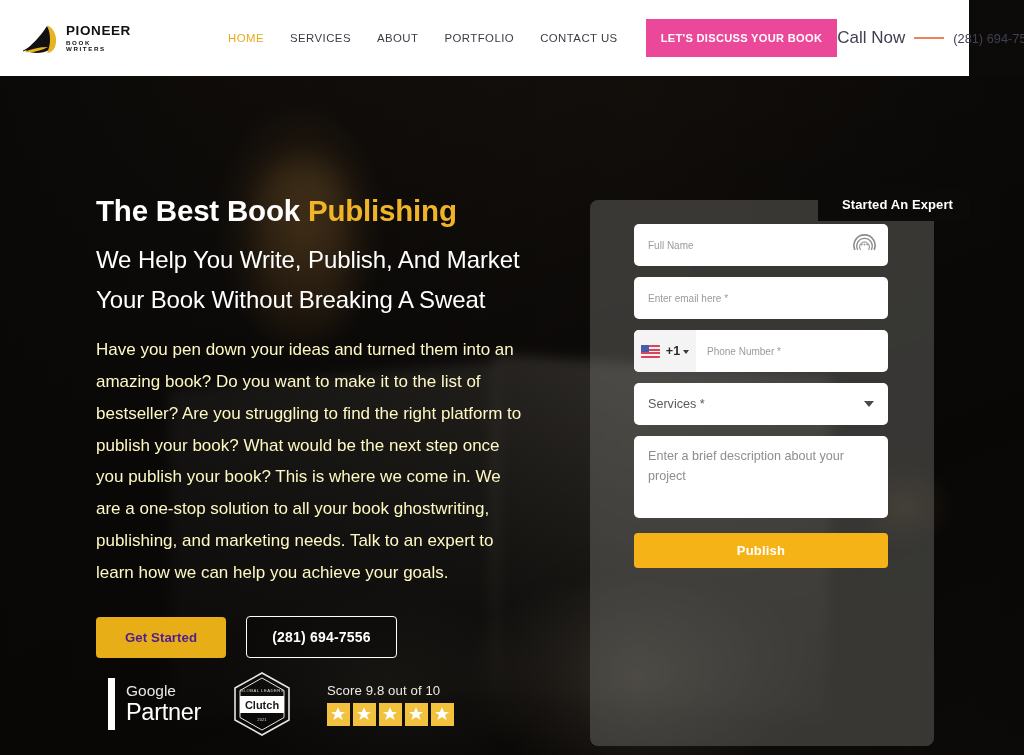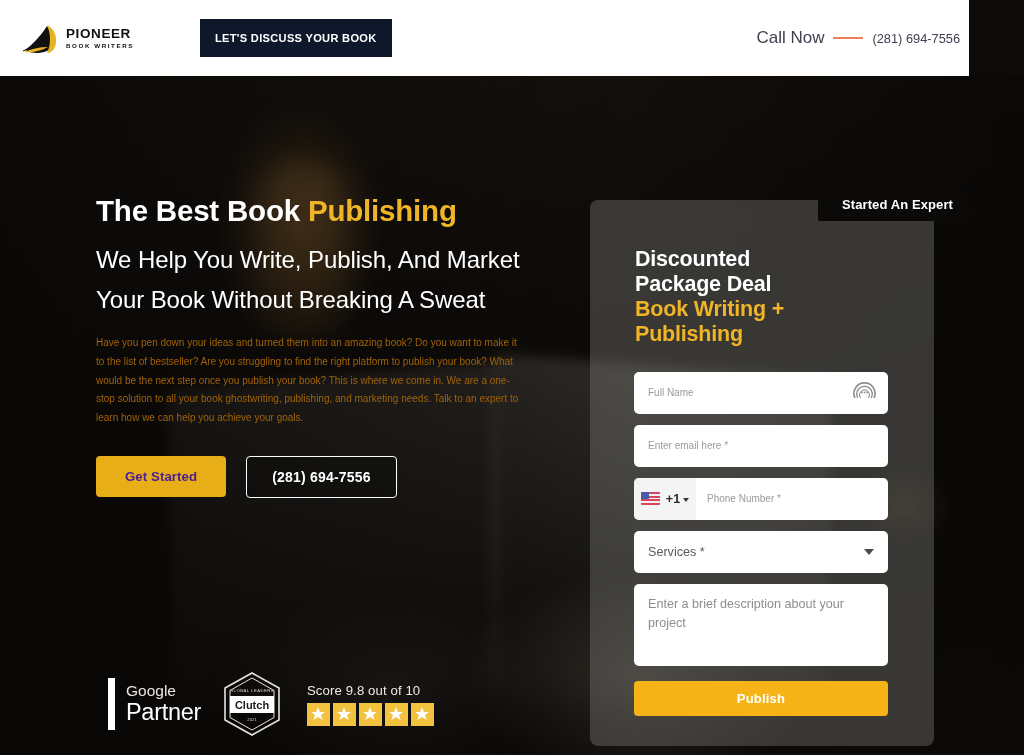--- a/index.html
+++ b/index.html
@@ -30,21 +30,21 @@
   .nav {
     display: flex; align-items: center; gap: 26px; margin-left: 97px;
   }
   .nav a {
     font-size: 11.4px; letter-spacing: .45px; color: #3b3b44;
     text-decoration: none; font-weight: 500; white-space: nowrap;
   }
   .nav a.active { color: #e8aa1c; }
 
   .cta-nav {
-    margin-left: 28px; background: #0f172a; color: #fff;
+    margin-left: 28px; background: #ec4899; color: #fff;
     font-size: 11.1px; font-weight: 600; letter-spacing: .3px;
     padding: 13px 15px; border: none; cursor: pointer; white-space: nowrap;
   }
 
   .callnow {
     margin-left: auto; margin-right: 9px; display: flex; align-items: center;
     gap: 9px; white-space: nowrap;
   }
   .callnow-label { font-size: 17px; color: #3f4050; }
   .callnow-rule { width: 30px; height: 2px; background: #f0805c; }
@@ -92,38 +92,38 @@
   .h1 {
     font-size: 29.5px; font-weight: bold; color: #ffffff;
     letter-spacing: -.2px; line-height: 1.02; margin-bottom: 14px;
   }
   .h1 .accent { color: #f0b429; }
   .h2 {
     font-size: 24px; font-weight: 500; color: #ffffff;
     line-height: 1.67; letter-spacing: -.1px; margin-bottom: 14px;
   }
   .lead {
-    font-size: 10px; color: #a16207; line-height: 1.87; width: 430px;
+    font-size: 17px; color: #fef9c3; line-height: 1.87; width: 430px;
   }
   .btn-row { display: flex; align-items: center; gap: 20px; margin-top: 28px; }
   .btn-primary {
     background: #e8ae17; color: #4c1d95; font-size: 13.2px; font-weight: bold;
     border: none; border-radius: 4px; padding: 13px 29px; cursor: pointer;
     letter-spacing: .1px;
   }
   .btn-ghost {
     background: rgba(0,0,0,.18); color: #ffffff; font-size: 14px; font-weight: bold;
     border: 1.6px solid #ffffff; border-radius: 4px; padding: 12px 25px;
     cursor: pointer; letter-spacing: .2px;
   }
 
   
   .badges {
     position: absolute; left: 108px; top: 595px; display: flex;
-    align-items: center; gap: 20px; z-index: 10;
+    align-items: center; gap: 30px; z-index: 10;
   }
   .gp { display: flex; align-items: center; gap: 11px; }
   .gp-bar { width: 7px; height: 52px; background: #ffffff; }
   .gp-txt { line-height: 1.08; }
   .gp-g { font-size: 15.5px; color: #e9e7e4; font-weight: 400; }
   .gp-p { font-size: 23.5px; color: #ffffff; font-weight: 400; letter-spacing: -.3px; }
 
   .clutch { width: 62px; height: 66px; }
 
   .score-wrap { margin-left: 4px; }
@@ -232,20 +232,27 @@
       <path d="M25 5 C33 9 36 18 33 27 C31 31 28 33 25 33 C29 25 29 14 25 5 Z" fill="#e8b222"></path>
       <path d="M2 32 C9 29 17 27 26 27 C19 31 10 33 2 32 Z" fill="#e8b222"></path>
       <path d="M1 31 L14 25" stroke="#111111" stroke-width="1" fill="none"></path>
     </svg>
     <div class="logo-text">
       <div class="logo-name">PIONEER</div>
       <div class="logo-sub">BOOK WRITERS</div>
     </div>
   </div>
 
+  <nav class="nav">
+    <a href="#" class="active">HOME</a>
+    <a href="#">SERVICES</a>
+    <a href="#">ABOUT</a>
+    <a href="#">PORTFOLIO</a>
+    <a href="#">CONTACT US</a>
+  </nav>
 
   <button class="cta-nav">LET'S DISCUSS YOUR BOOK</button>
 
   <div class="callnow">
     <span class="callnow-label">Call Now</span>
     <span class="callnow-rule"></span>
     <span class="callnow-num">(281) 694-7556</span>
   </div>
 </div>
 
@@ -314,26 +321,20 @@
               <polygon points="12,2 15,9 22.5,9 16.5,13.5 19,21 12,16.5 5,21 7.5,13.5 1.5,9 9,9" fill="#ffffff"></polygon>
             </svg>
           </span>
       </div>
     </div>
   </div>
 
   <div class="consult-tab">Started An Expert</div>
 
   <div class="panel">
-    <div class="panel-head">
-      <div class="panel-h-w">Discounted</div>
-      <div class="panel-h-w">Package Deal</div>
-      <div class="panel-h-y">Book Writing +</div>
-      <div class="panel-h-y">Publishing</div>
-    </div>
 
     <div class="form">
 
       <div class="field">
         <input type="text" placeholder="Full Name" style="">
         <svg class="mic-icon" viewBox="0 0 26 26">
           <path d="M3 18 A11 11 0 1 1 23 18" fill="none" stroke="#8d8d8d" stroke-width="1.7"></path>
           <path d="M6 18 A8 8 0 1 1 20 18" fill="none" stroke="#8d8d8d" stroke-width="1.4"></path>
           <path d="M9 18 A5 5 0 1 1 17 18" fill="none" stroke="#9a9a9a" stroke-width="1.2"></path>
           <circle cx="10.2" cy="12.5" r="1" fill="#9a9a9a"></circle>

